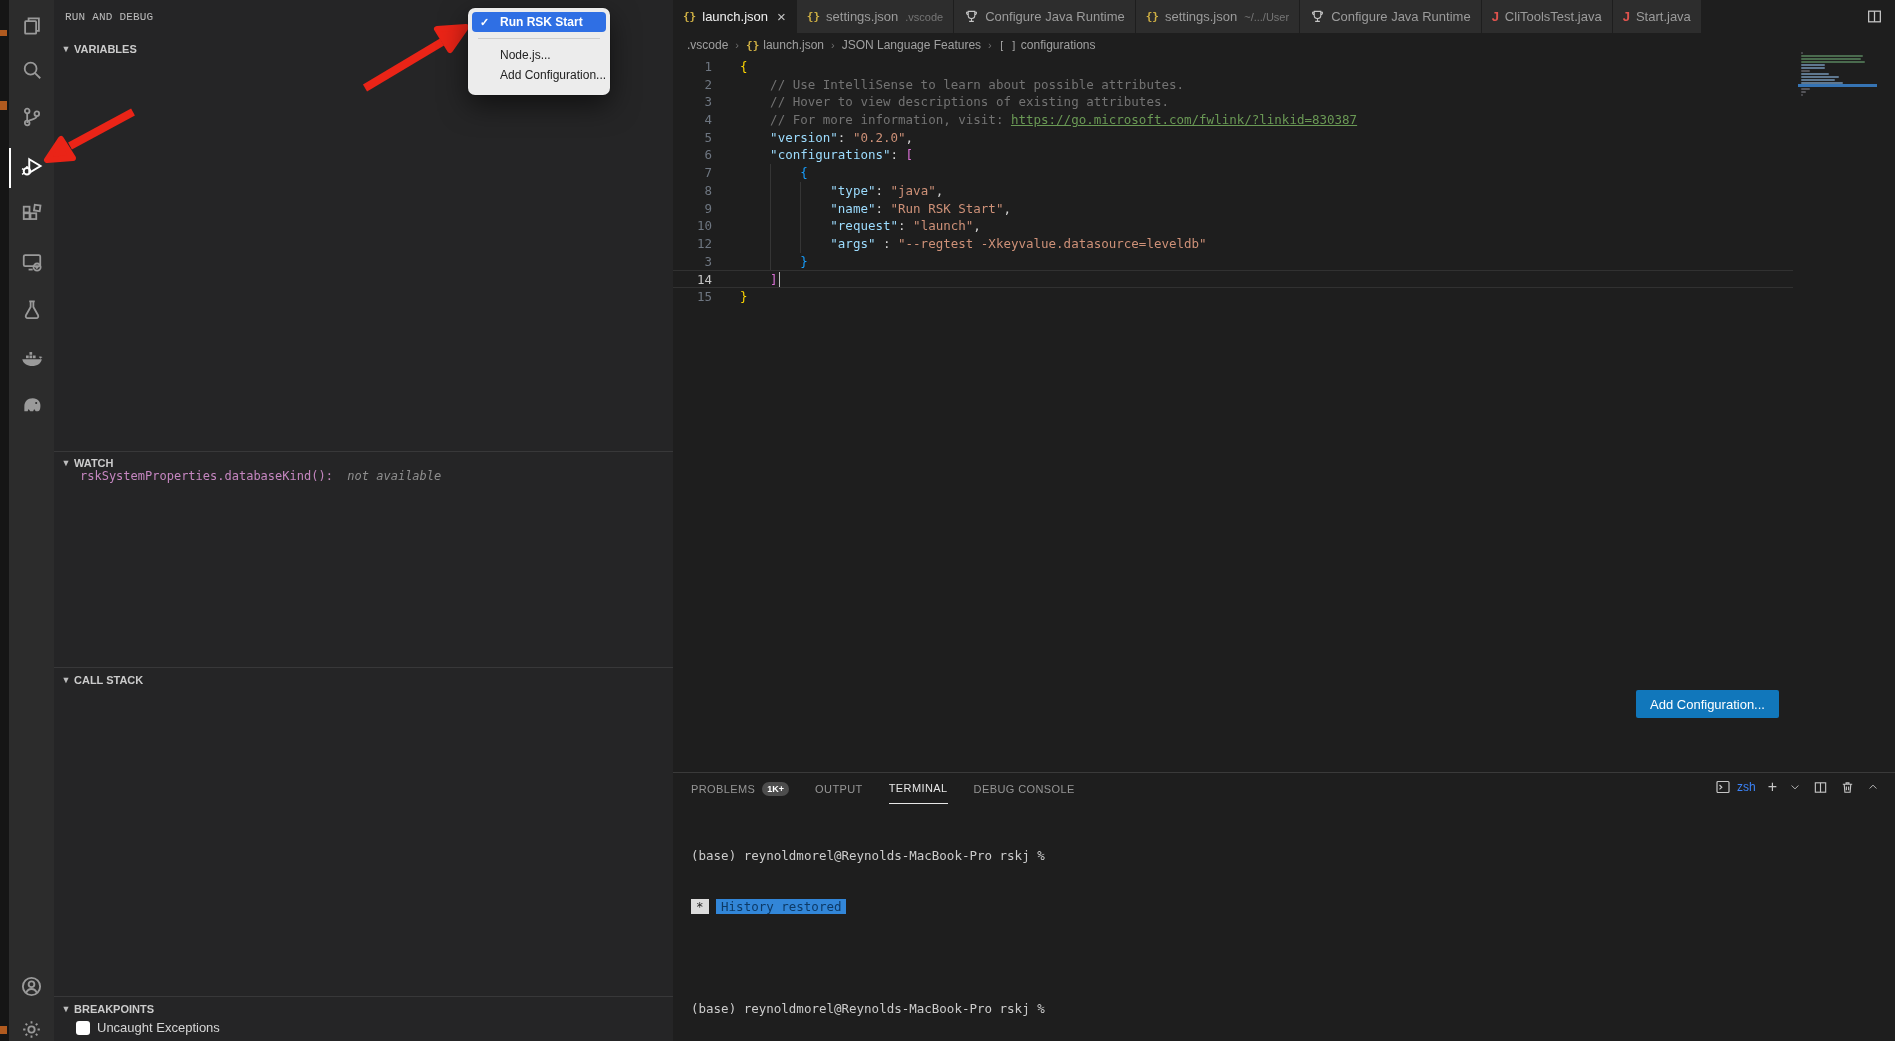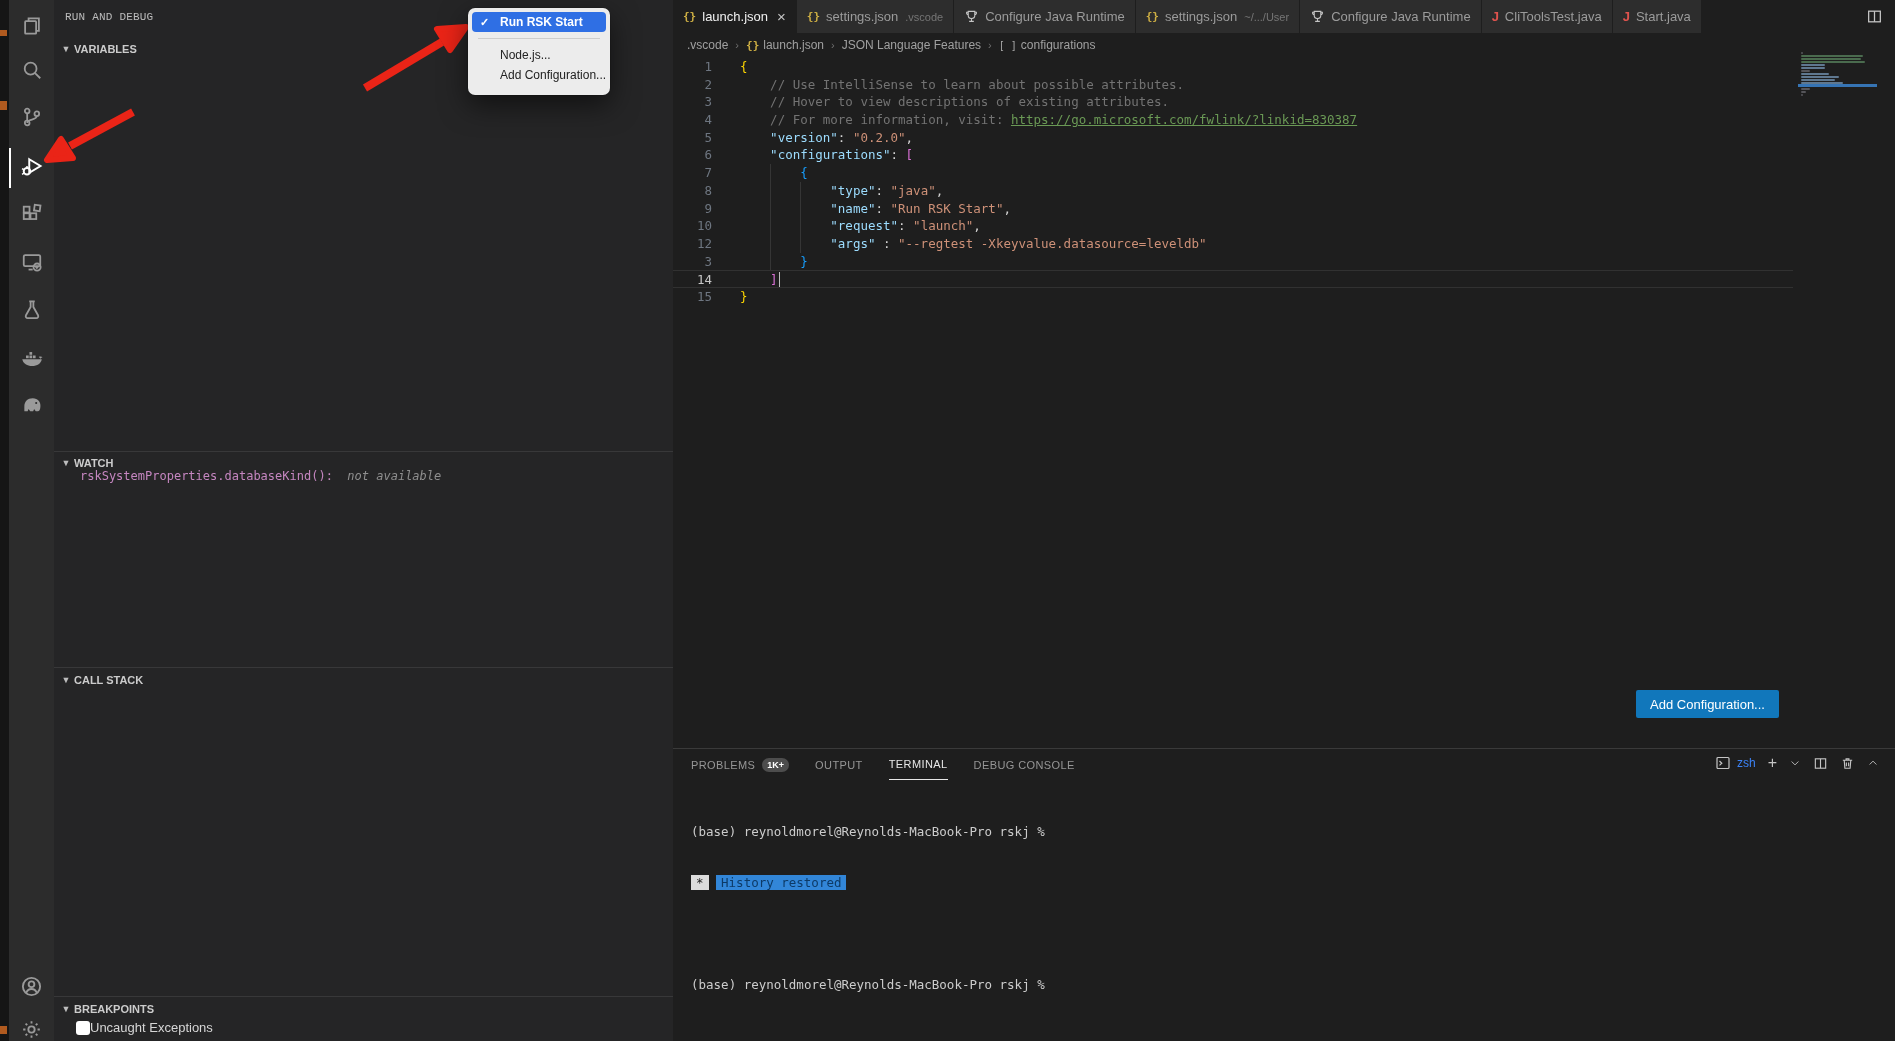--- a/index.html
+++ b/index.html
@@ -27,21 +27,21 @@
               border-left:11px solid #71b871; border-top:7px solid transparent; border-bottom:7px solid transparent; }
   .tb-gear { position:absolute; left:566px; top:0; font-size:15px; color:#c5c5c5; }
   .tb-more { position:absolute; left:592px; top:-3px; font-size:15px; color:#c5c5c5; letter-spacing:1px; }
   .section-head { position:absolute; left:0; width:619px; height:22px; display:flex; align-items:center;
                   font-size:11px; font-weight:bold; color:#cccccc; }
   .section-head .chev { width:16px; margin-left:4px; color:#bdbdbd; font-weight:normal; font-size:9px; text-align:center; }
   .section-divider { position:absolute; left:0; width:619px; border-top:1px solid #383839; }
   .watch-item { position:absolute; left:26px; top:469px; font-family:"DejaVu Sans Mono", monospace; font-size:12px; }
   .watch-expr { color:#c586c0; }
   .watch-val { color:#8f8f8f; font-style:italic; }
-  .bp-item { position:absolute; left:22px; top:1020px; display:flex; align-items:center; font-size:13px; color:#d6d6d6; }
+  .bp-item { position:absolute; left:22px; top:1020px; display:flex; align-items:center; gap:7px; font-size:13px; color:#d6d6d6; }
   .bp-check { width:14px; height:14px; background:#fefefe; border-radius:3px; }
 
   
   .main { position:absolute; left:673px; top:0; width:1222px; height:748px; background:#1e1e1e; }
   .tabbar { position:absolute; left:0; top:0; width:1222px; height:33px; background:#252526; display:flex; }
   .tab { height:33px; display:flex; align-items:center; padding:0 10px; background:#2d2d2d; border-right:1px solid #1e1e1e;
          font-size:13px; color:#9b9b9b; cursor:pointer; white-space:nowrap; }
   .tab.active { background:#1e1e1e; color:#f0f0f0; }
   .tab .ticon { margin-right:6px; display:flex; align-items:center; }
   .ticon-braces { color:#cfb044; font-family:"DejaVu Sans Mono", monospace; font-size:11px; font-weight:bold; }
@@ -77,21 +77,21 @@
   
   .minimap { position:absolute; left:1128px; top:52px; width:70px; }
   .mm-line { height:2px; margin-bottom:1px; border-radius:1px; }
   .mm-bar { position:absolute; left:1125px; top:84px; width:79px; height:3px; background:#3674b4; }
 
   .add-config-btn { position:absolute; left:963px; top:690px; width:143px; height:28px; background:#1177bb;
                     color:#fff; font-size:13px; display:flex; align-items:center; justify-content:center;
                     border-radius:2px; cursor:pointer; }
 
   
-  .panel { position:absolute; left:673px; top:748px; width:1222px; height:265px; background:#1e1e1e; border-top:1px solid #3a3a3a; }
+  .panel { position:absolute; left:673px; top:772px; width:1222px; height:265px; background:#1e1e1e; border-top:1px solid #3a3a3a; }
   .panel-tabs { position:absolute; left:18px; top:0; height:31px; display:flex; align-items:center; gap:26px;
                 font-size:11px; letter-spacing:.4px; color:#969696; }
   .ptab { display:flex; align-items:center; gap:7px; height:31px; cursor:pointer; }
   .ptab.active { color:#e7e7e7; border-bottom:1px solid #e7e7e7; }
   .pbadge { background:#4d4d4d; color:#fff; font-size:9px; font-weight:bold; border-radius:9px; padding:2px 5px; letter-spacing:0; }
   .panel-actions { position:absolute; right:16px; top:5px; display:flex; align-items:center; gap:12px; color:#c5c5c5; }
   .panel-actions svg { stroke:#c5c5c5; fill:none; stroke-width:1.2; }
   .shell-label { font-size:12px; color:#3b82f6; margin-left:-6px; }
   .pa-glyph { font-size:13px; color:#c5c5c5; }
 

